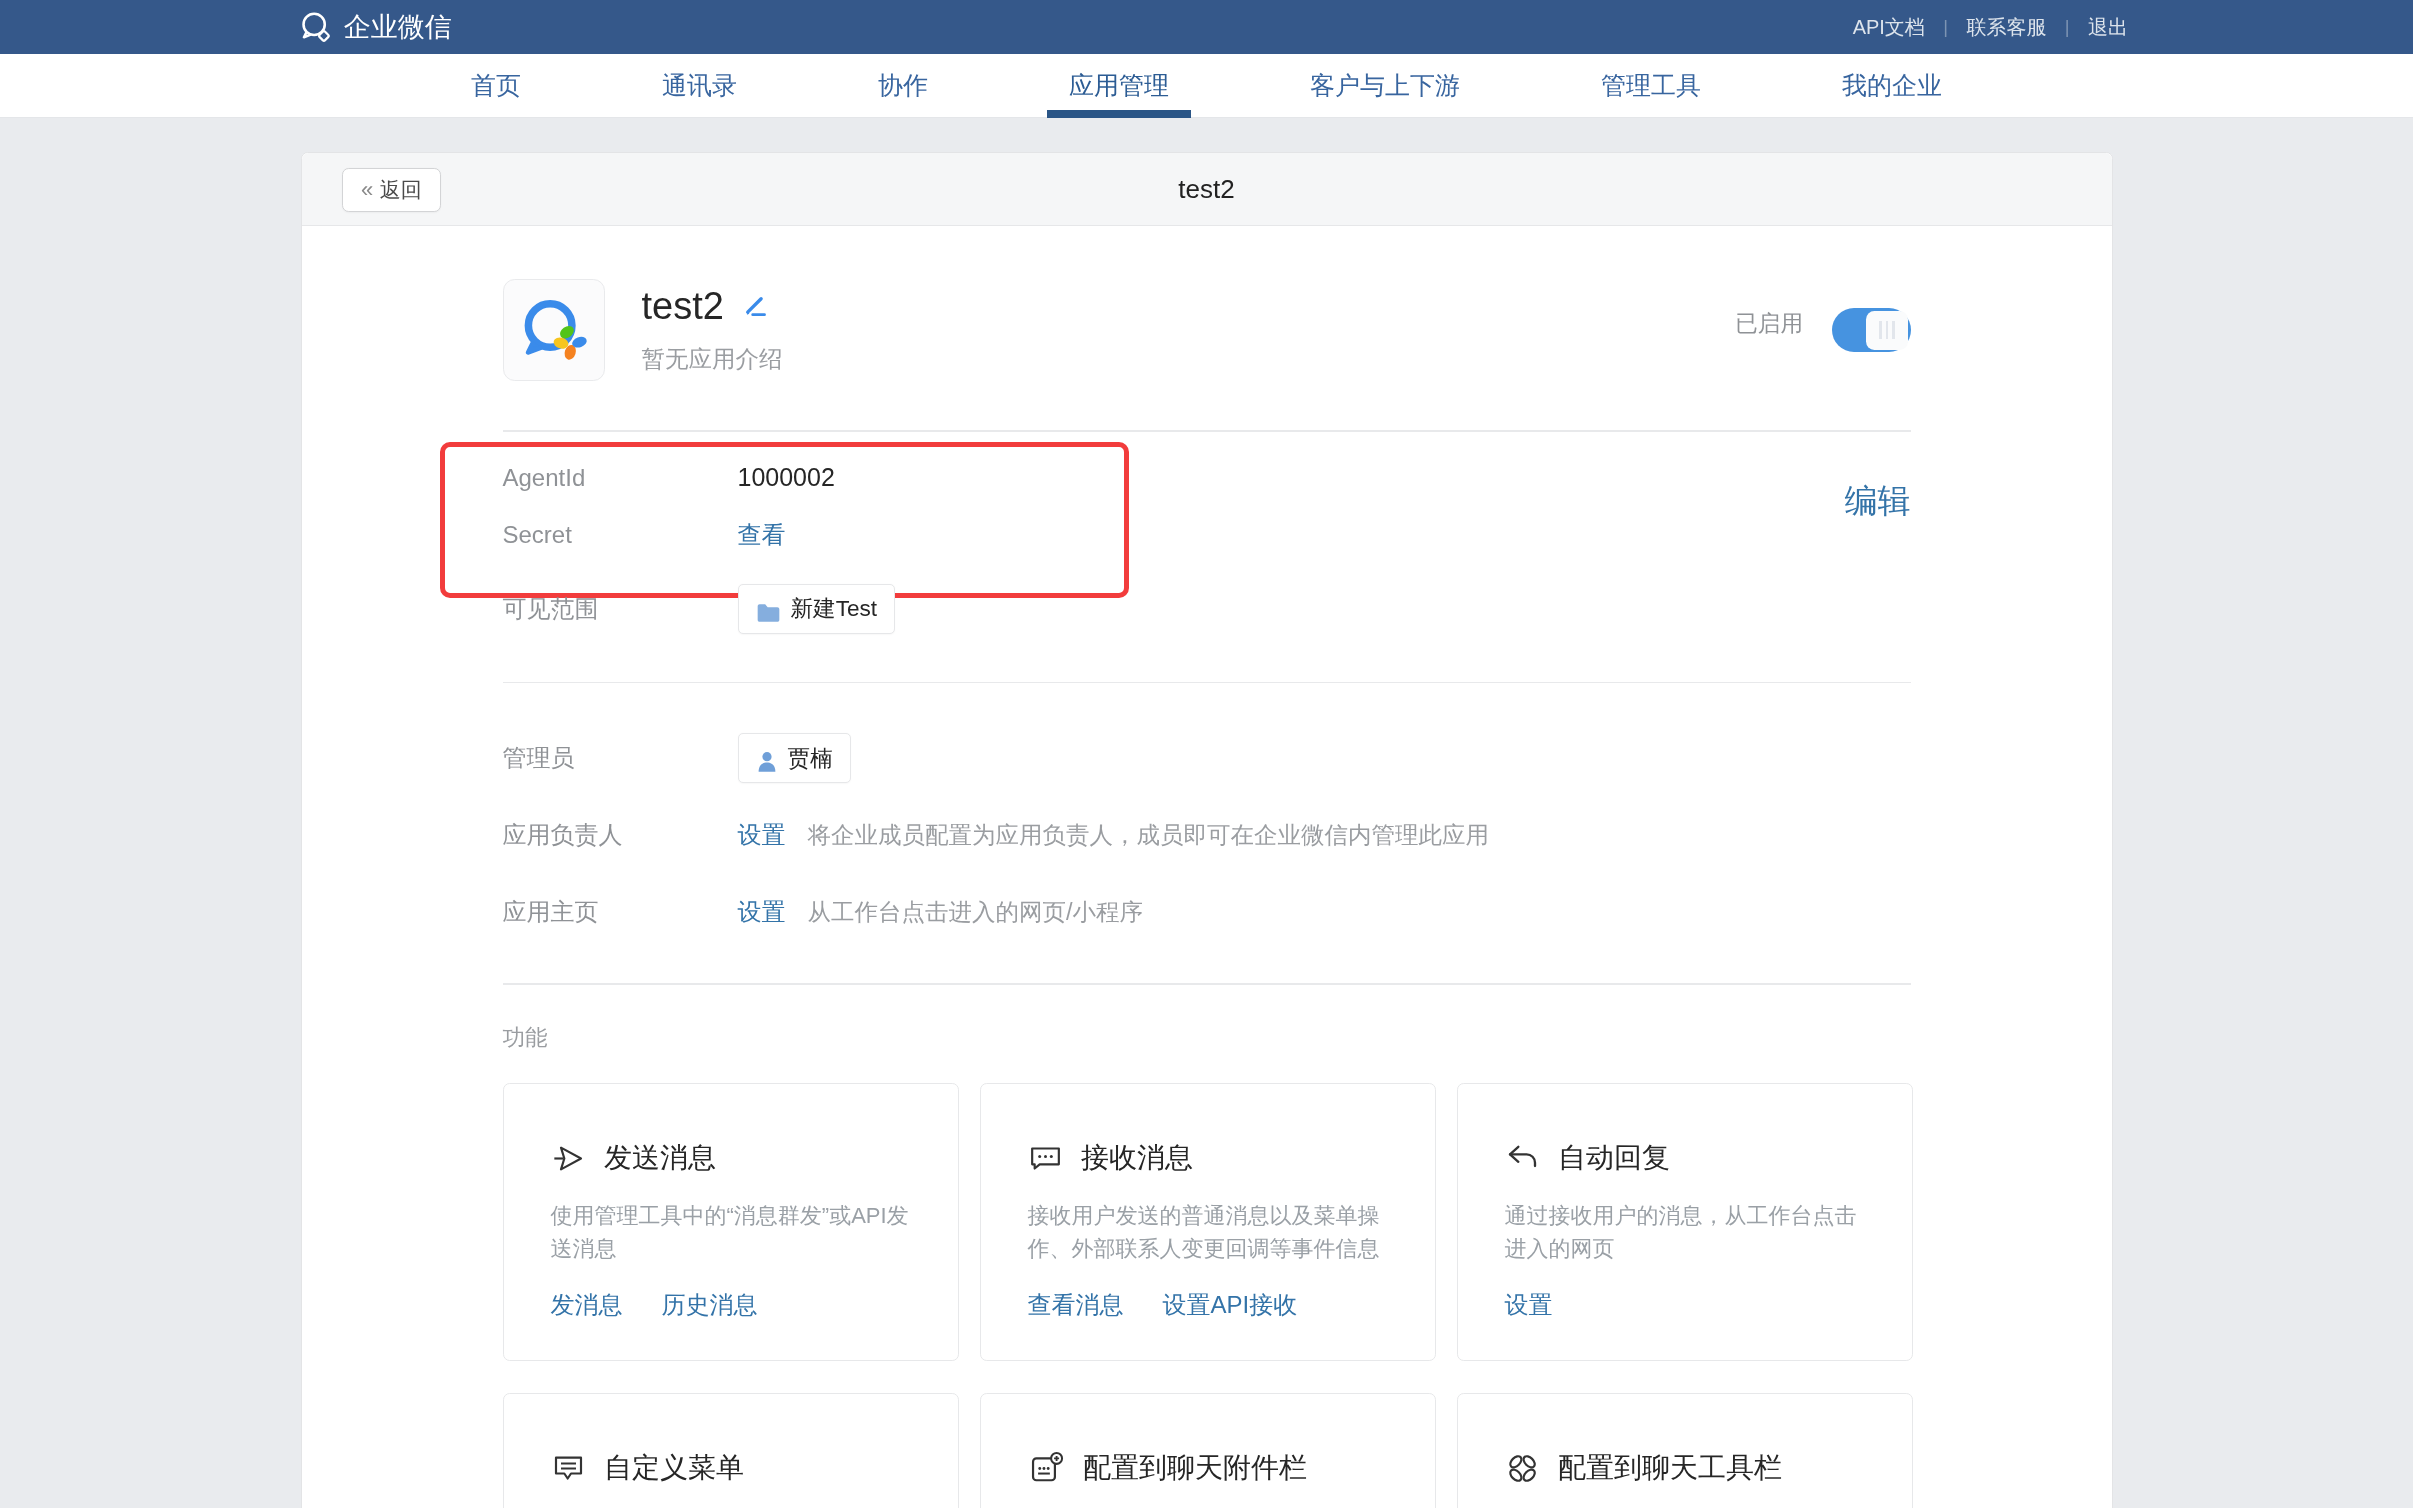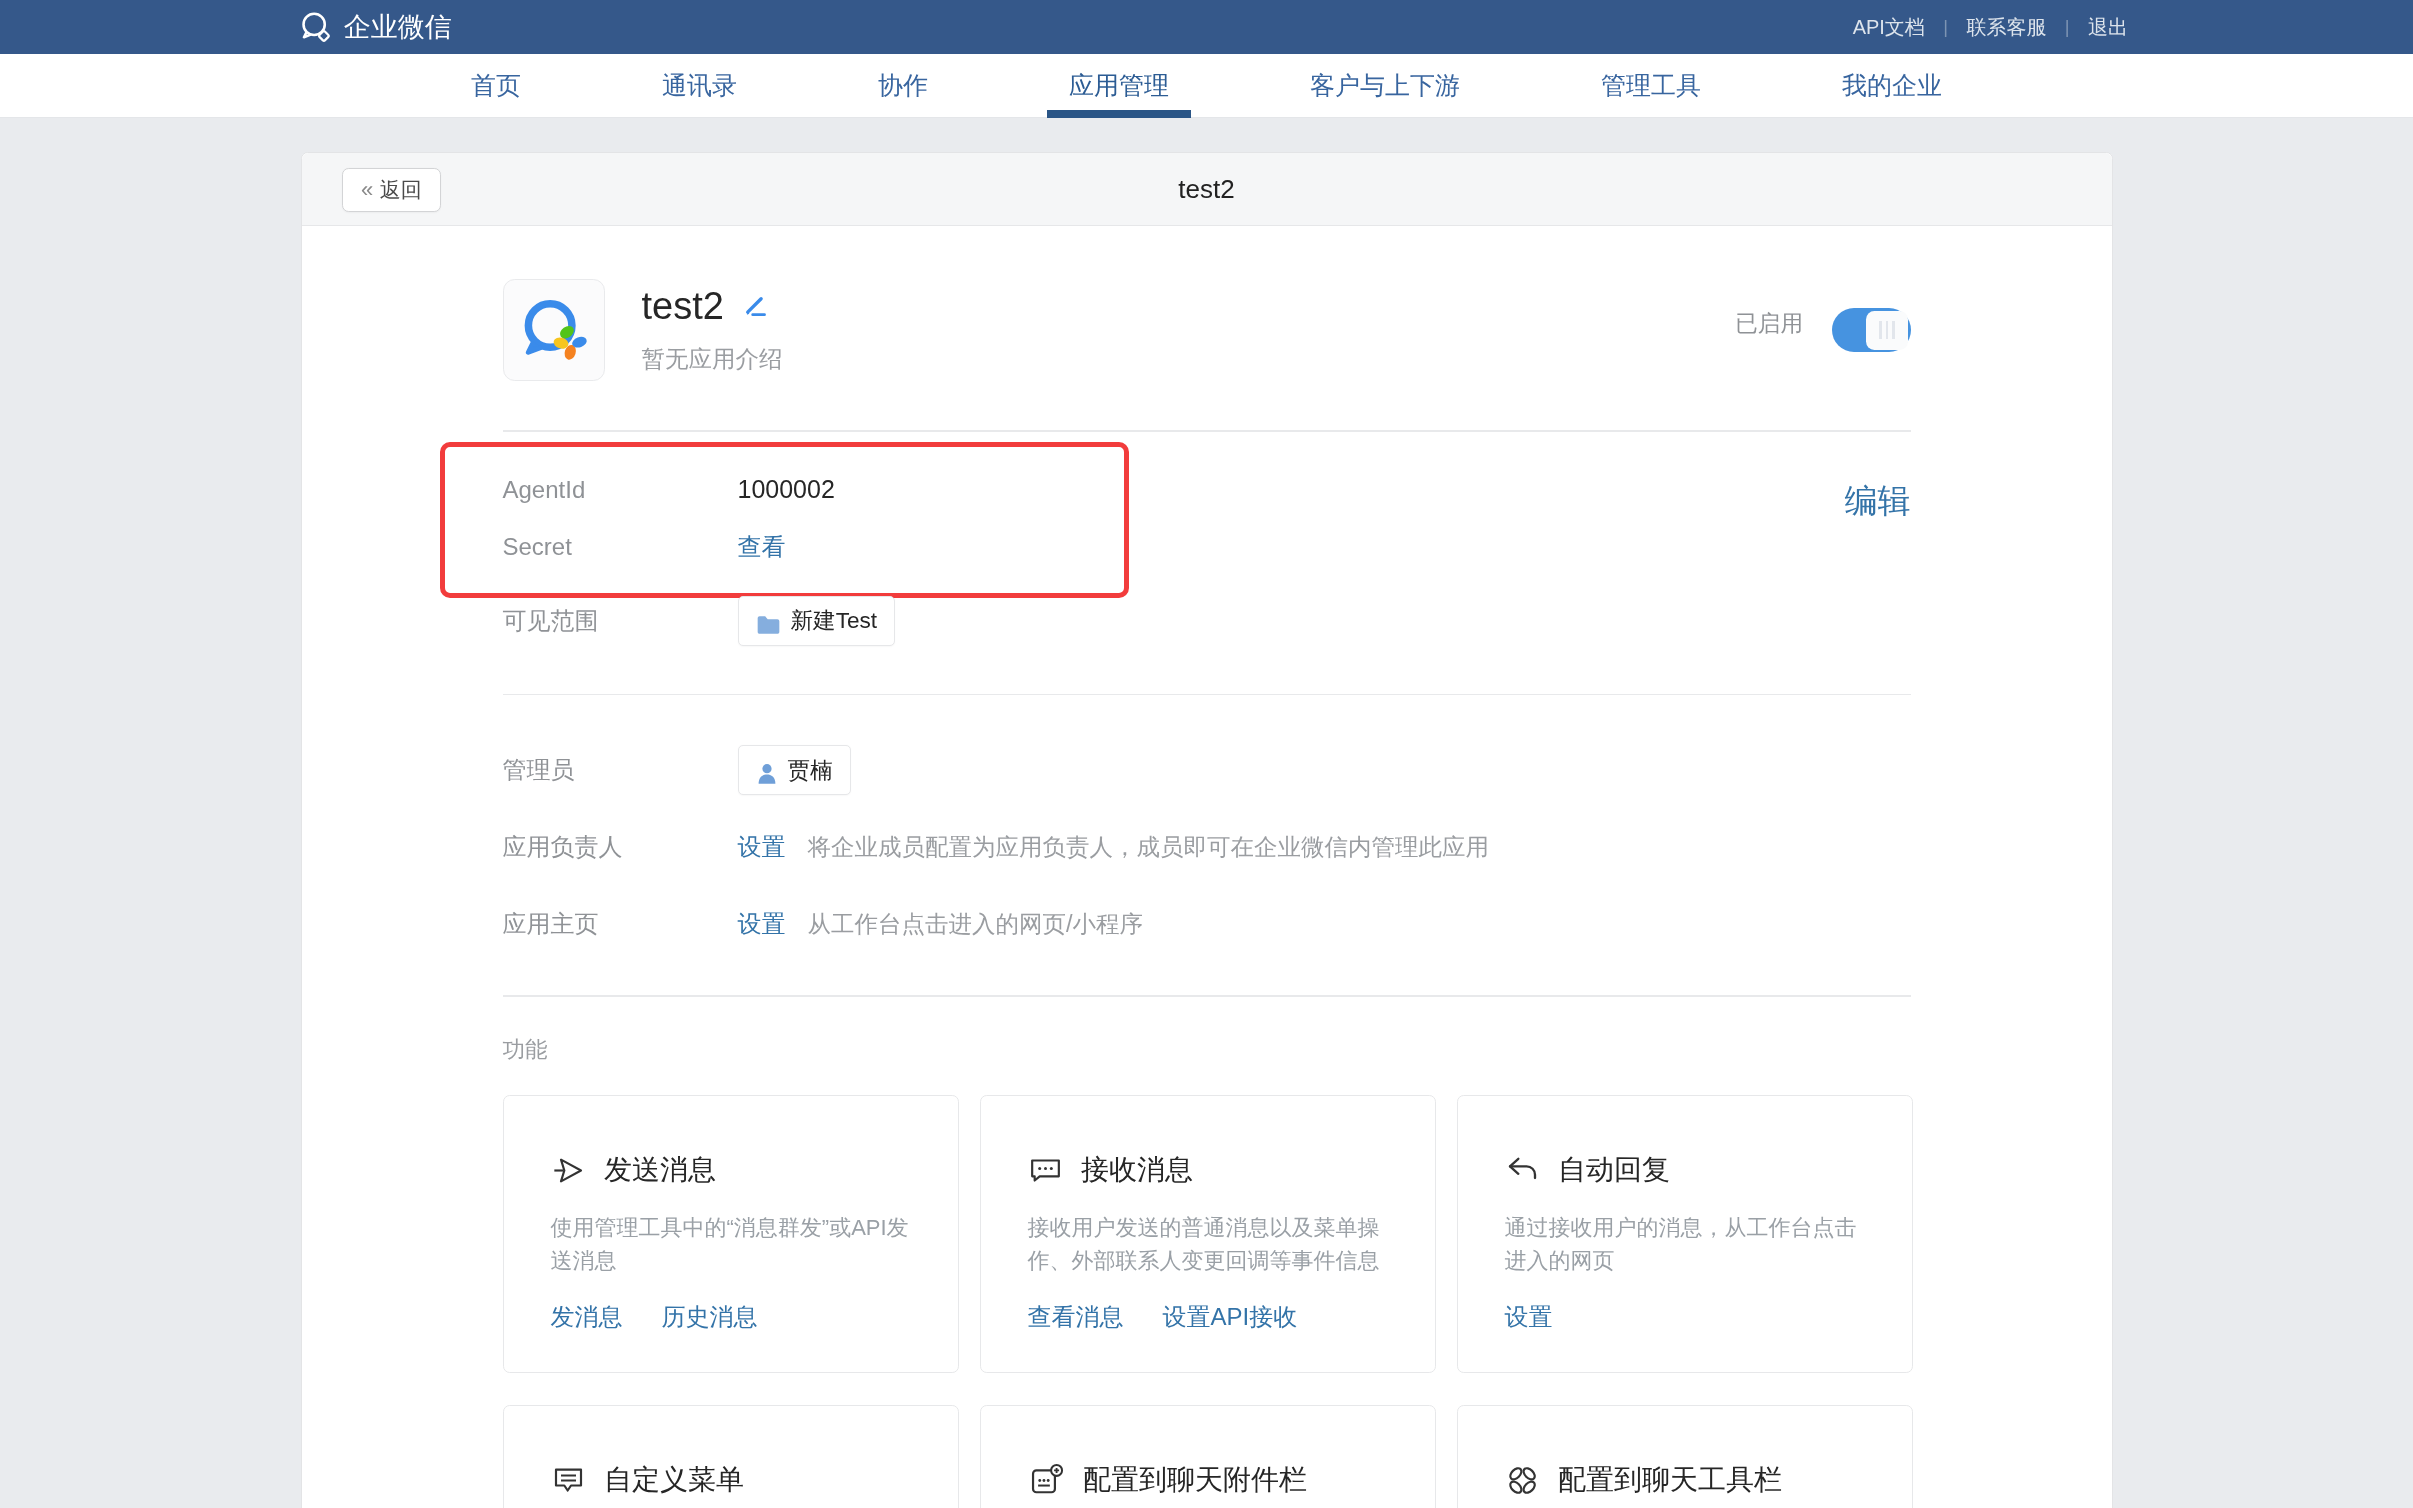--- a/index.html
+++ b/index.html
@@ -50,21 +50,21 @@
   .switch-label { font-size:22.6px; color:#8f9296; }
   .toggle { width:79px; height:44px; border-radius:22px; background:#4693e0; position:relative; cursor:pointer; }
   .toggle-knob { position:absolute; right:2.5px; top:2.5px; width:42px; height:39px;
     background:#fafbfc; border-radius:8.4px; display:flex; align-items:center; justify-content:center; gap:4.2px; }
   .toggle-knob i { display:block; width:2.5px; height:18.4px; background:#e2e6ec; }
 
   .divider { height:1.7px; background:#e8e9eb; }
   .d1 { margin-top:49px; }
 
   
-  .info-section { position:relative; padding:32px 0 47px; }
+  .info-section { position:relative; padding:20px 0 47px; }
   .info-row { display:flex; align-items:center; min-height:52px; position:relative; }
   .info-row + .info-row { margin-top:5px; }
   .row-label { width:235px; font-size:24px; color:#8f9296; flex:none; }
   .row-value { font-size:25px; color:#262626; }
   .blue-link { font-size:24px; color:#3373a8; cursor:pointer; }
   .row-desc { font-size:23.5px; color:#9a9da1; margin-left:22px; }
   .edit-link { position:absolute; right:0; top:47px; font-size:33px; color:#3373a8; cursor:pointer; }
   .red-box { position:absolute; left:-63px; top:10px; width:689px; height:156px;
     border:5.9px solid #f23c3c; border-radius:10px; pointer-events:none; }
   .range-row { margin-top:22px !important; }

